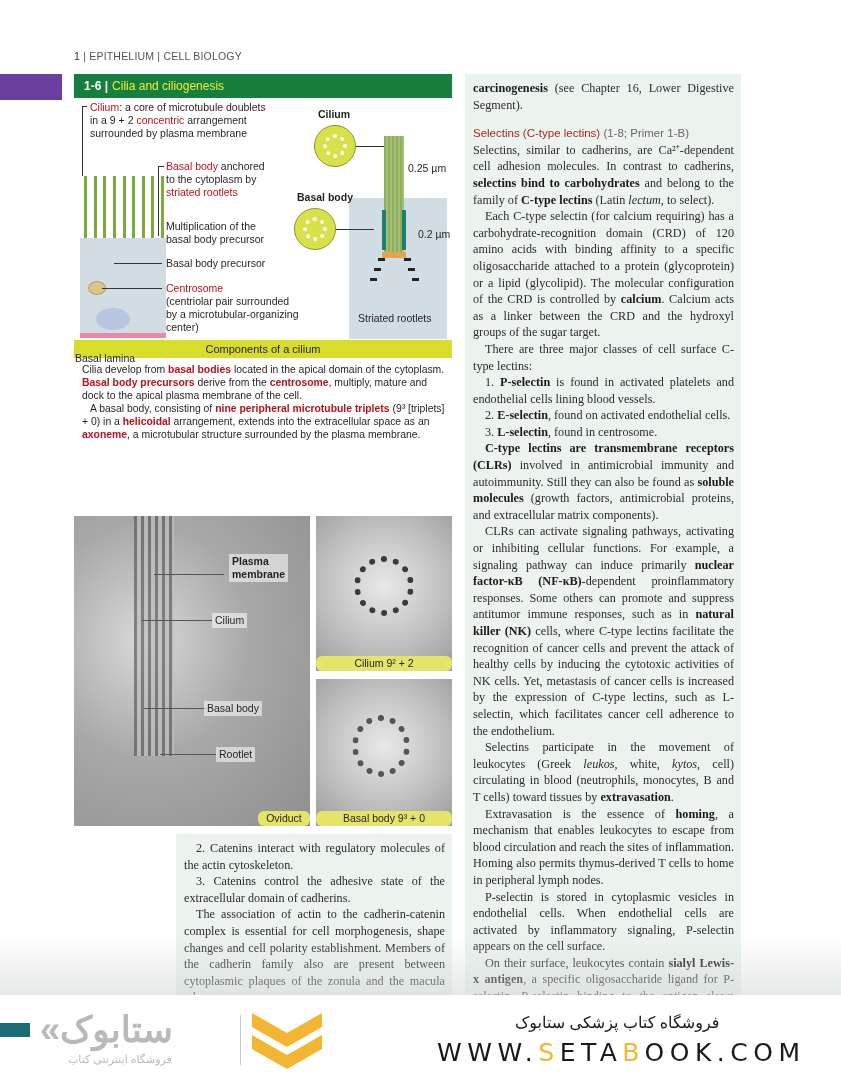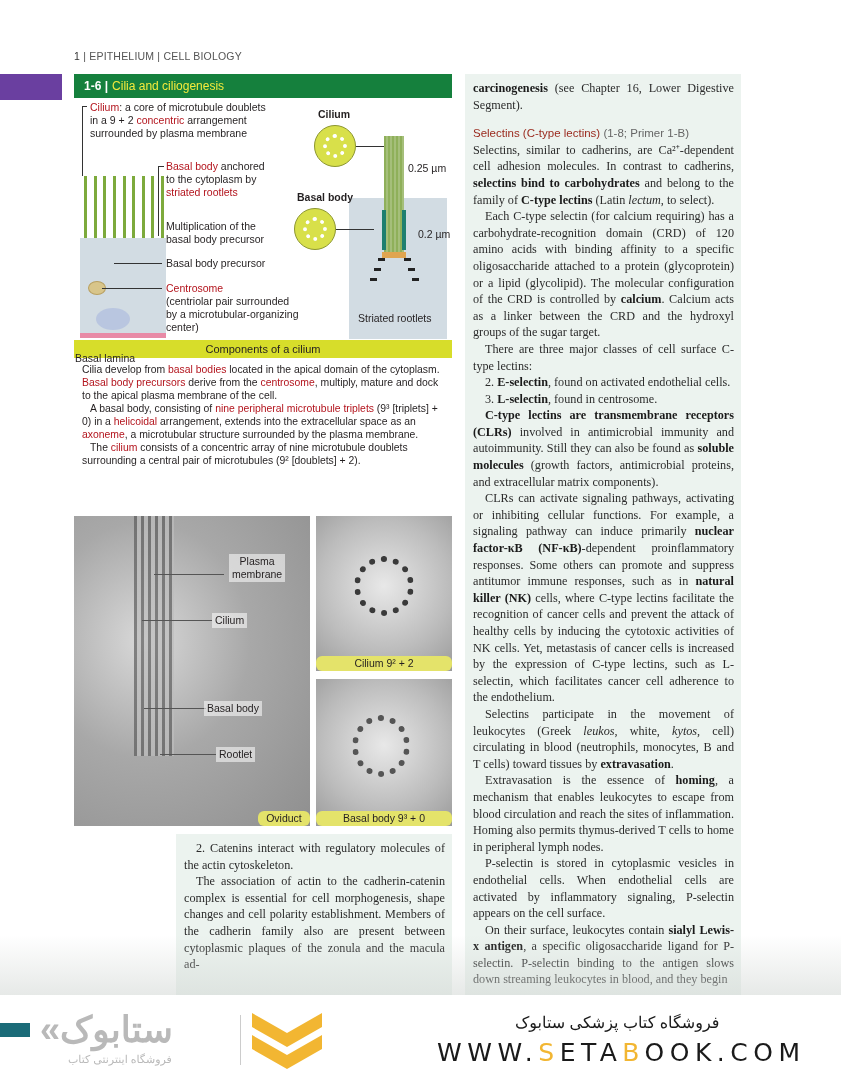--- a/index.html
+++ b/index.html
@@ -32,21 +32,21 @@
   .shaft-tip { position: absolute; left: 308px; top: 154px; width: 24px; height: 6px; background: #e0a550; }
   .xsec { position: absolute; width: 42px; height: 42px; border-radius: 50%; background: #d8e04a; border: 1px solid #8c9630; }
   .xsec .dots { position: absolute; inset: 8px; border-radius: 50%; border: 4px dotted #fff; }
   .bb-tube { position: absolute; width: 4px; height: 40px; background: #1e7f6f; }
   .rootlet-dash { position: absolute; width: 7px; height: 3px; background: #222; }
 
   .components-bar { height: 18px; background: #d7dd2a; text-align: center; font-size: 11px; line-height: 18px; color: #231f20; }
   .components-text { padding: 5px 6px 0 8px; font-size: 10.4px; line-height: 13px; color: #231f20; height: 158px; }
   .components-text p { margin-bottom: 0; }
   .components-text .indent { text-indent: 8px; }
-  .components-text b { font-weight: normal; color: #b3141d; }
+  .components-text b { font-weight: bold; color: #b3141d; }
 
   .micrographs { position: relative; height: 310px; }
   .em-main { position: absolute; left: 0; top: 0; width: 236px; height: 310px;
     background: radial-gradient(ellipse at 30% 40%, #d9d9d9 0%, #a8a8a8 45%, #8f8f8f 100%); }
   .em-main .stripes { position: absolute; left: 60px; top: 0; width: 40px; height: 240px;
     background: repeating-linear-gradient(90deg, #5c5c5c 0 3px, #bdbdbd 3px 7px); opacity: 0.7; }
   .em-small { position: absolute; left: 242px; width: 136px; background: radial-gradient(circle at 50% 45%, #e8e8e8 0%, #bcbcbc 60%, #9a9a9a 100%); }
   .em-small.top { top: 0; height: 155px; }
   .em-small.bot { top: 163px; height: 147px; }
   .ring { position: absolute; border-radius: 50%; border: 6px dotted #3a3a3a; }
@@ -162,28 +162,27 @@
     <div class="rootlet-dash" style="left:334px;top:170px;"></div>
     <div class="rootlet-dash" style="left:338px;top:180px;"></div>
     <div class="lbl" style="left:284px;top:214px;">Striated rootlets</div>
   </div>
 
   <div class="components-bar">Components of a cilium</div>
   <div class="components-text">
     <p><span>Cilia develop from </span><b>basal bodies</b><span> located in the apical domain of the cytoplasm.</span></p>
     <p><b>Basal body precursors</b><span> derive from the </span><b>centrosome</b><span>, multiply, mature and dock to the apical plasma membrane of the cell.</span></p>
     <p class="indent"><span>A basal body, consisting of </span><b>nine peripheral microtubule triplets</b><span> (9³ [triplets] + 0) in a </span><b>helicoidal</b><span> arrangement, extends into the extracellular space as an </span><b>axoneme</b><span>, a microtubular structure surrounded by the plasma membrane.</span></p>
-    <p class="indent"><span>The </span><b>cilium</b><span> consists of a concentric array of nine microtubule doublets surrounding a central pair of microtubules (9² [doublets] + 2).</span></p>
   </div>
 
   <div class="micrographs">
     <div class="em-main">
       <div class="stripes"></div>
       <div class="line" style="left:80px;top:58px;width:70px;height:1px;background:#555;"></div>
-      <div class="em-label" style="left:155px;top:38px;text-align:center;"><span>Plasma</span><br><span>membrane</span></div>
+      <div class="em-label" style="left:155px;top:38px;font-weight:bold;"><span>Plasma</span><br><span>membrane</span></div>
       <div class="line" style="left:68px;top:104px;width:70px;height:1px;background:#555;"></div>
       <div class="em-label" style="left:138px;top:97px;">Cilium</div>
       <div class="line" style="left:70px;top:192px;width:62px;height:1px;background:#555;"></div>
       <div class="em-label" style="left:130px;top:185px;">Basal body</div>
       <div class="line" style="left:86px;top:238px;width:56px;height:1px;background:#555;"></div>
       <div class="em-label" style="left:142px;top:231px;">Rootlet</div>
       <div class="em-tag" style="right:0;width:52px;">Oviduct</div>
     </div>
     <div class="em-small top">
       <div class="ring" style="left:38px;top:40px;width:60px;height:60px;"></div>
@@ -191,29 +190,31 @@
     </div>
     <div class="em-small bot">
       <div class="ring" style="left:36px;top:36px;width:58px;height:62px;border-color:#555;"></div>
       <div class="em-tag" style="left:0;width:136px;">Basal body 9³ + 0</div>
     </div>
   </div>
 </div>
 
 <div class="col-left-bottom serif">
   <p class="ind">2. Catenins interact with regulatory molecules of the actin cytoskeleton.</p>
+  <p class="ind">3. Catenins control the adhesive state of the extracellular domain of cadherins.</p>
   <p class="ind">The association of actin to the cadherin-catenin complex is essential for cell morphogenesis, shape changes and cell polarity establishment. Members of the cadherin family also are present between cytoplasmic plaques of the zonula and the macula ad-</p>
 </div>
 
 <div class="col-right serif">
   <p><strong class="greenish">carcinogenesis</strong><span> (see Chapter 16, Lower Digestive Segment).</span></p>
   <div class="section-head"><span>Selectins (C-type lectins)</span><span class="ref"> (1-8; Primer 1-B)</span></div>
   <p><span>Selectins, similar to cadherins, are Ca²⁺-dependent cell adhesion molecules. In contrast to cadherins, </span><strong>selectins bind to carbohydrates</strong><span> and belong to the family of </span><strong>C-type lectins</strong><span> (Latin </span><em>lectum</em><span>, to select).</span></p>
   <p class="ind"><span>Each C-type selectin (for calcium requiring) has a carbohydrate-recognition domain (CRD) of 120 amino acids with binding affinity to a specific oligosaccharide attached to a protein (glycoprotein) or a lipid (glycolipid). The molecular configuration of the CRD is controlled by </span><strong>calcium</strong><span>. Calcium acts as a linker between the CRD and the hydroxyl groups of the sugar target.</span></p>
   <p class="ind">There are three major classes of cell surface C-type lectins:</p>
+  <p class="ind"><span>1. </span><strong>P-selectin</strong><span> is found in activated platelets and endothelial cells lining blood vessels.</span></p>
   <p class="ind"><span>2. </span><strong>E-selectin</strong><span>, found on activated endothelial cells.</span></p>
   <p class="ind"><span>3. </span><strong>L-selectin</strong><span>, found in centrosome.</span></p>
   <p class="ind"><strong>C-type lectins are transmembrane receptors (CLRs)</strong><span> involved in antimicrobial immunity and autoimmunity. Still they can also be found as </span><strong>soluble molecules</strong><span> (growth factors, antimicrobial proteins, and extracellular matrix components).</span></p>
   <p class="ind"><span>CLRs can activate signaling pathways, activating or inhibiting cellular functions.  For example, a signaling pathway can induce primarily </span><strong>nuclear factor-κB (NF-κB)</strong><span>-dependent proinflammatory responses. Some others can promote and suppress antitumor immune responses, such as in </span><strong>natural killer (NK)</strong><span> cells, where C-type lectins facilitate the recognition of cancer cells and prevent the attack of healthy cells by inducing the cytotoxic activities of NK cells. Yet, metastasis of cancer cells is increased by the expression of C-type lectins, such as L-selectin, which facilitates cancer cell adherence to the endothelium.</span></p>
   <p class="ind"><span>Selectins participate in the movement of  leukocytes (Greek </span><em>leukos</em><span>, white, </span><em>kytos</em><span>, cell) circulating in blood (neutrophils, monocytes, B and T cells) toward tissues by </span><strong>extravasation</strong><span>.</span></p>
   <p class="ind"><span>Extravasation is the essence of  </span><strong>homing</strong><span>, a mechanism that enables leukocytes to escape from blood circulation and reach the sites of inflammation. Homing also permits thymus-derived T cells to home in peripheral lymph nodes.</span></p>
   <p class="ind">P-selectin is stored in cytoplasmic vesicles in endothelial cells. When endothelial cells are activated by inflammatory signaling, P-selectin appears on the cell surface.</p>
   <p class="ind"><span>On their surface, leukocytes contain </span><strong>sialyl Lewis-x antigen</strong><span>, a specific oligosaccharide ligand for P-selectin. P-selectin binding to the antigen slows down streaming leukocytes in blood, and they begin</span></p>
 </div>
 

